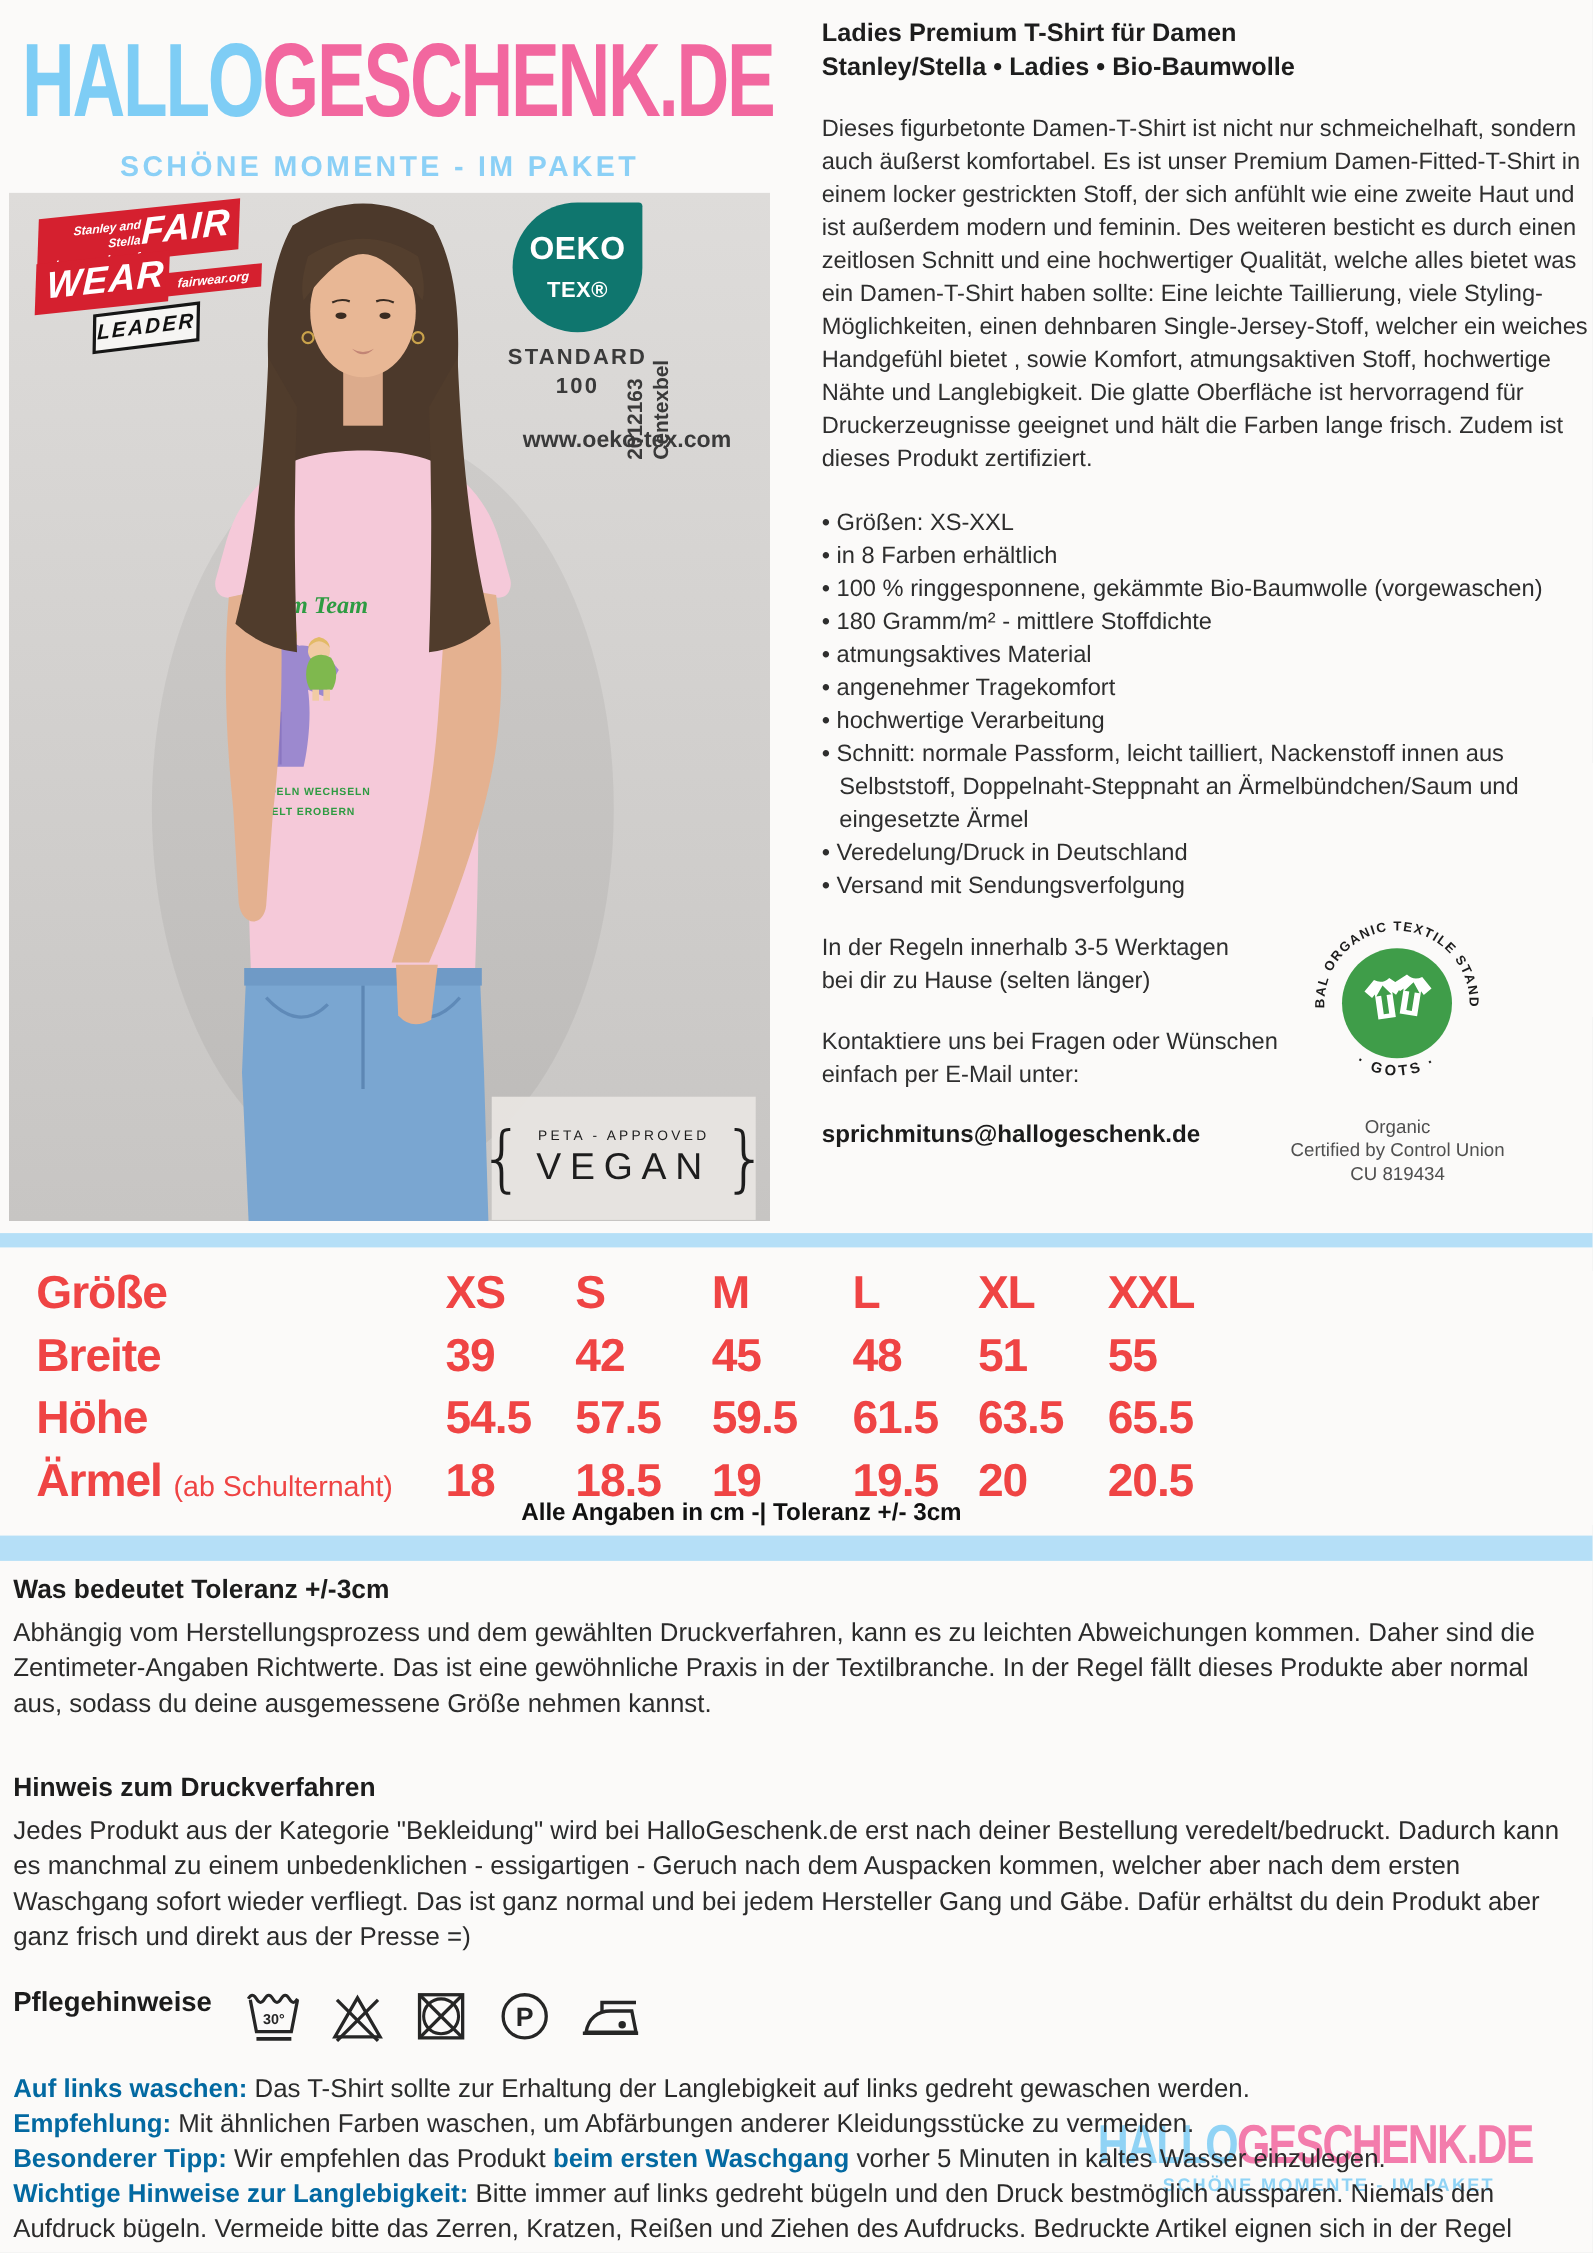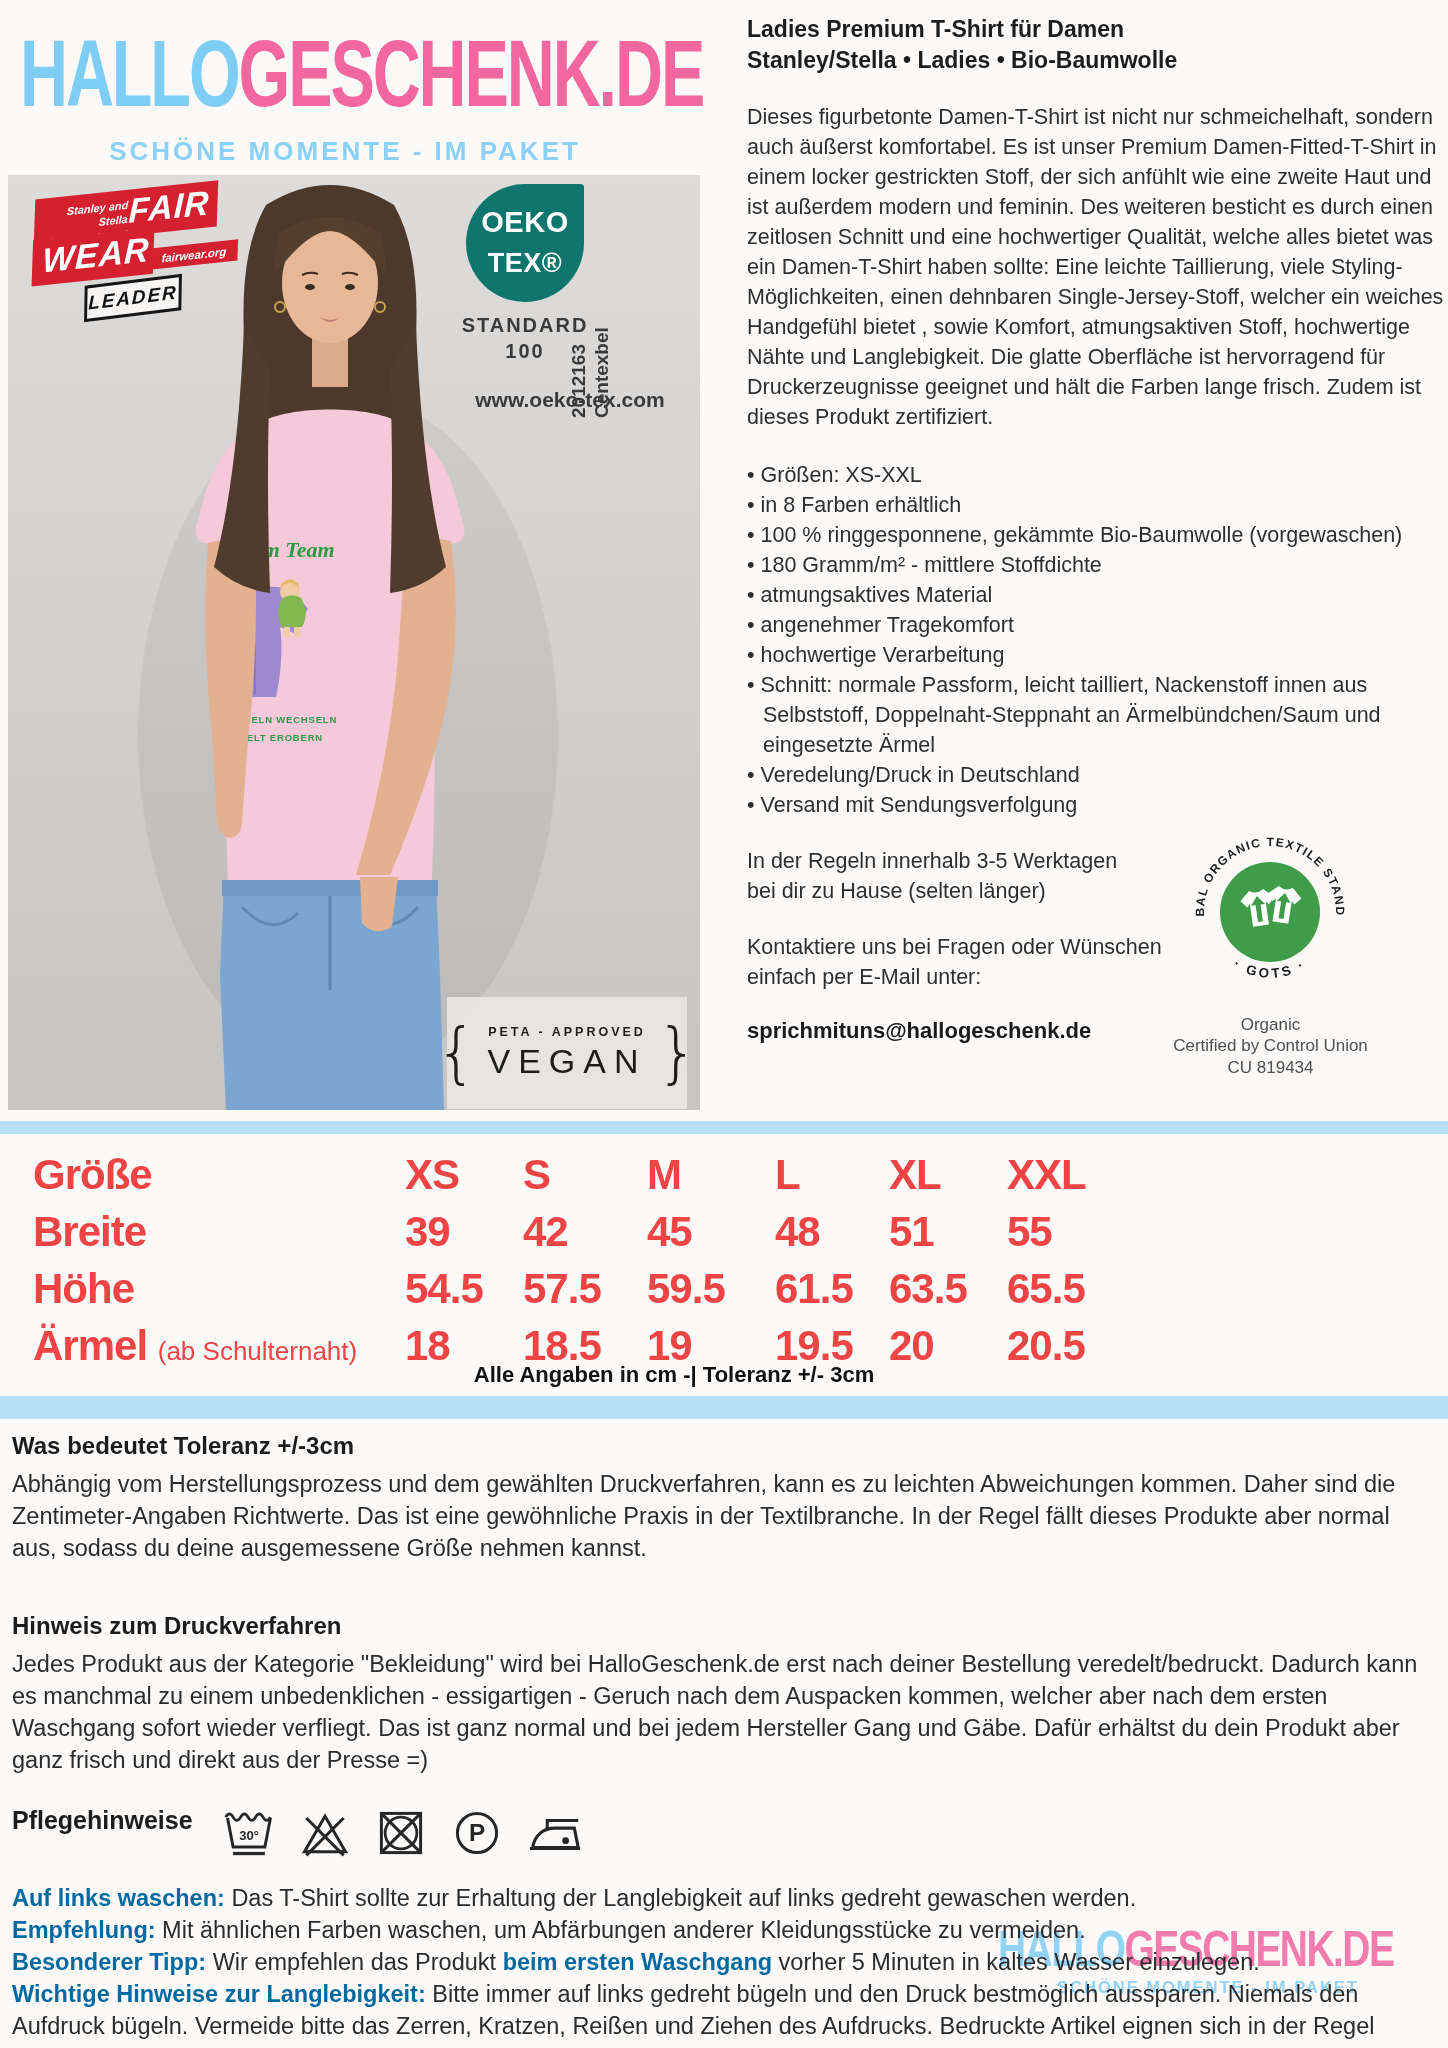--- a/index.html
+++ b/index.html
@@ -34,34 +34,34 @@
   .fw-leader{position:absolute;left:54px;top:92px;width:92px;height:30px;background:#f6f5f3;
         border:3px solid #161616;transform:rotate(-7deg) skewX(-8deg);display:flex;align-items:center;
         justify-content:center;font-size:19px;font-weight:900;letter-spacing:2px;color:#111;font-style:italic;}
 
   
   .oeko{position:absolute;left:450px;top:180px;width:245px;height:245px;}
   .oeko-drop{position:absolute;left:16px;top:4px;width:118px;height:118px;background:#0f766e;
         border-radius:50% 3% 50% 50%;display:flex;flex-direction:column;align-items:center;
         justify-content:center;color:#fff;font-weight:800;line-height:1.02;}
   .oeko-w1{font-size:29px;letter-spacing:.5px;}
-  .oeko-w2{font-size:27px;letter-spacing:.5px;margin-top:12px;}
+  .oeko-w2{font-size:20px;letter-spacing:.5px;margin-top:12px;}
   .oeko-standard{position:absolute;left:0;top:132px;width:150px;text-align:center;color:#3a3a3a;
         font-weight:800;font-size:20px;letter-spacing:2px;line-height:1.3;}
   .oeko-vert{position:absolute;left:118px;top:118px;transform:rotate(-90deg);transform-origin:60px 60px;
         width:120px;text-align:left;color:#3a3a3a;font-weight:800;font-size:19px;line-height:1.2;}
   .oeko-url{position:absolute;left:0;top:208px;width:240px;text-align:center;color:#3a3a3a;
         font-weight:800;font-size:21px;}
 
   
   .vegan{position:absolute;left:447px;top:997px;width:240px;height:112px;background:rgba(232,229,226,.93);
         display:flex;align-items:center;justify-content:center;gap:10px;color:#1d1d1d;}
   .vg-brace{font-size:66px;font-weight:300;line-height:.9;font-family:"DejaVu Sans",sans-serif;}
   .vg-mid{text-align:center;}
-  .vg-approved{font-size:12.5px;font-weight:700;letter-spacing:3px;}
+  .vg-approved{font-size:12.5px;font-weight:400;letter-spacing:3px;}
   .vg-vegan{font-size:34px;font-weight:400;letter-spacing:8px;margin-top:3px;}
 
   
   .info{position:absolute;left:747px;top:14px;width:700px;z-index:2;}
   .info h1{margin:0;font-size:23px;font-weight:700;color:#1d1d1d;line-height:1.35;}
   .info h2{margin:0;font-size:23px;font-weight:700;color:#1d1d1d;line-height:1.35;}
   .desc{margin:26px 0 0;font-size:21.5px;line-height:30px;}
   .features{margin:28px 0 0;padding:0;list-style:none;font-size:21.5px;line-height:30px;}
   .features li{padding-left:16px;text-indent:-16px;}
   .features li::before{content:"• ";}

